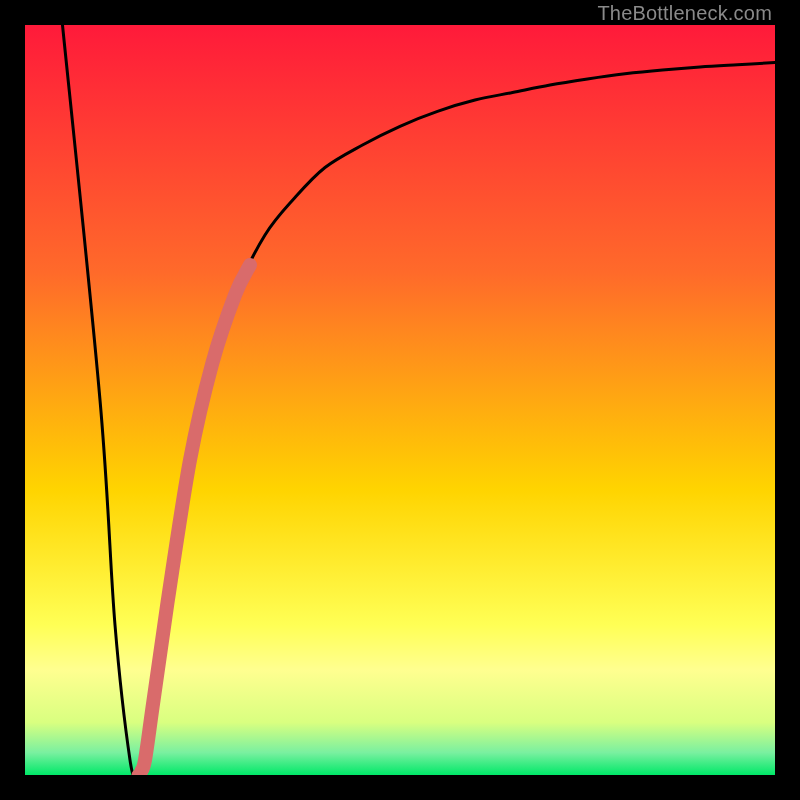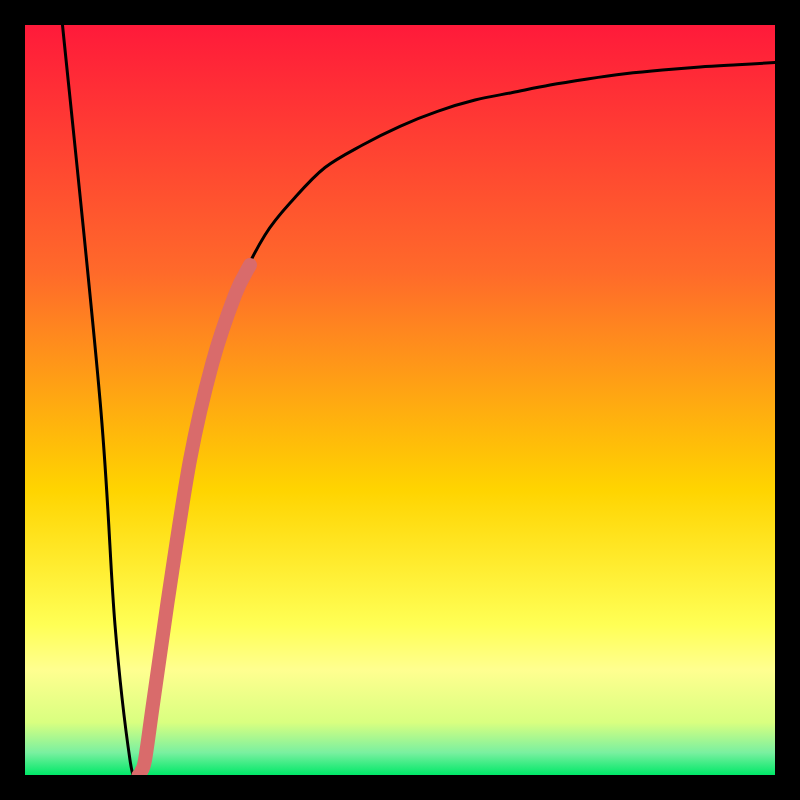--- a/index.html
+++ b/index.html
@@ -67,13 +67,14 @@
       <rect x="0" y="0" width="750" height="750" fill="url(#bg)"></rect>
     </svg>
 
     <svg class="curve" width="750" height="750" viewBox="0 0 750 750" preserveAspectRatio="none">
       <path id="main-curve" fill="none" stroke="#000000" stroke-width="3" stroke-linejoin="round" stroke-linecap="round" d="M 37.5 0.0 C 43.8 62.5, 66.3 275.0, 75.0 375.0 C 83.8 475.0, 85.0 540.0, 90.0 600.0 C 95.0 660.0, 101.3 710.0, 105.0 735.0 C 108.8 760.0, 110.0 750.0, 112.5 750.0 C 115.0 750.0, 116.3 755.0, 120.0 735.0 C 123.8 715.0, 130.0 665.0, 135.0 630.0 C 140.0 595.0, 145.0 557.5, 150.0 525.0 C 155.0 492.5, 158.8 466.3, 165.0 435.0 C 171.3 403.8, 180.0 365.0, 187.5 337.5 C 195.0 310.0, 201.3 291.3, 210.0 270.0 C 218.8 248.8, 230.0 226.3, 240.0 210.0 C 250.0 193.8, 260.0 183.8, 270.0 172.5 C 280.0 161.3, 288.8 151.3, 300.0 142.5 C 311.3 133.8, 325.0 126.9, 337.5 120.0 C 350.0 113.1, 362.5 106.9, 375.0 101.3 C 387.5 95.6, 400.0 90.6, 412.5 86.3 C 425.0 81.9, 437.5 78.1, 450.0 75.0 C 462.5 71.9, 475.0 70.0, 487.5 67.5 C 500.0 65.0, 512.5 62.3, 525.0 60.0 C 537.5 57.8, 550.0 55.9, 562.5 54.0 C 575.0 52.1, 587.5 50.3, 600.0 48.8 C 612.5 47.3, 625.0 46.1, 637.5 45.0 C 650.0 43.9, 662.5 42.9, 675.0 42.0 C 687.5 41.1, 700.0 40.5, 712.5 39.8 C 725.0 39.0, 743.8 37.9, 750.0 37.5 "></path>
       <path id="highlight" fill="none" stroke="#d96b6b" stroke-width="14" stroke-linecap="round" d="M 116.3 746.3 C 116.9 744.4, 118.1 745.6, 120.0 735.0 C 121.9 724.4, 123.8 708.8, 127.5 682.5 C 131.3 656.3, 136.3 618.8, 142.5 577.5 C 148.8 536.3, 157.5 475.0, 165.0 435.0 C 172.5 395.0, 180.0 365.0, 187.5 337.5 C 195.0 310.0, 203.8 286.3, 210.0 270.0 C 216.3 253.8, 222.5 245.0, 225.0 240.0 "></path>
       <circle id="notch-dot" r="6" fill="#d96b6b" cx="112.5" cy="750.0"></circle>
     </svg>
   </div>
 
+  <div class="watermark">TheBottleneck.com</div>
 </div>
 
 </body></html>

